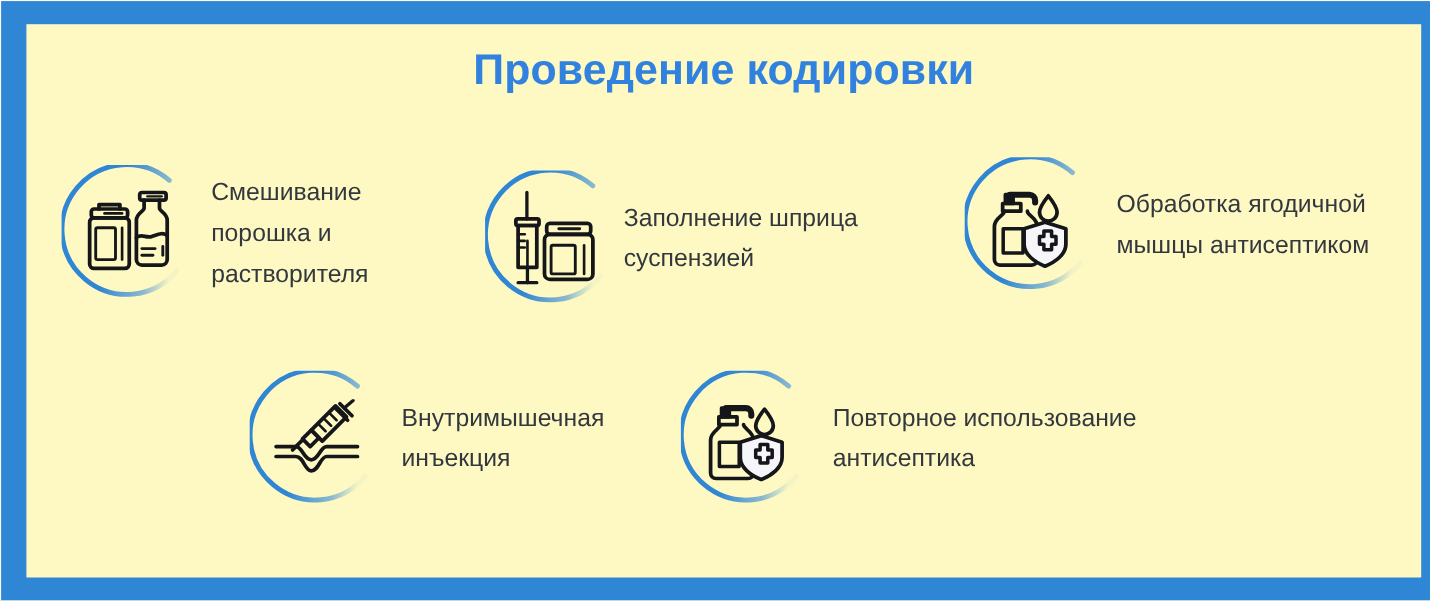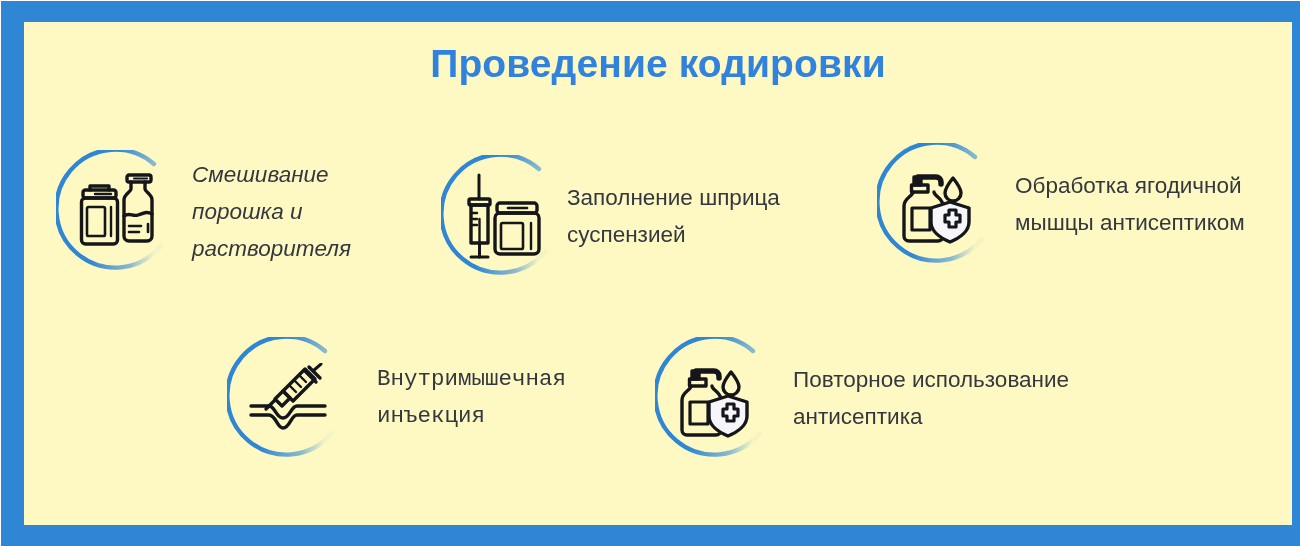--- a/index.html
+++ b/index.html
@@ -89,33 +89,33 @@
 
   .step-label {
     font-size: 22.5px;
     line-height: 37px;
     color: #33383f;
     white-space: pre-line;
   }
 
   
   .step-1 { left: 32px;  top: 128px; }
-  .step-1 .step-label { margin-left: 14px; width: 190px; font-style: italic; }
+  .step-1 .step-label { margin-left: 14px; width: 190px; }
 
   .step-2 { left: 417px; top: 133px; }
   .step-2 .step-label { margin-left: 4px; width: 250px; }
 
   .step-3 { left: 853px; top: 121px; }
   .step-3 .step-label { margin-left: 16px; width: 260px; }
 
   
   .step-4 { left: 203px; top: 315px; }
-  .step-4 .step-label { margin-left: 28px; width: 230px; font-family: Liberation Mono, monospace; }
-
-  .step-5 { left: 631px; top: 315px; justify-content: space-between; }
+  .step-4 .step-label { margin-left: 16px; width: 230px; }
+
+  .step-5 { left: 595px; top: 315px; justify-content: space-between; }
   .step-5 .step-label { margin-left: 16px; width: 330px; }
 
   .line-icon {
     stroke: #15161a;
     fill: none;
     stroke-width: 3.4;
     stroke-linecap: round;
     stroke-linejoin: round;
   }
 </style>

